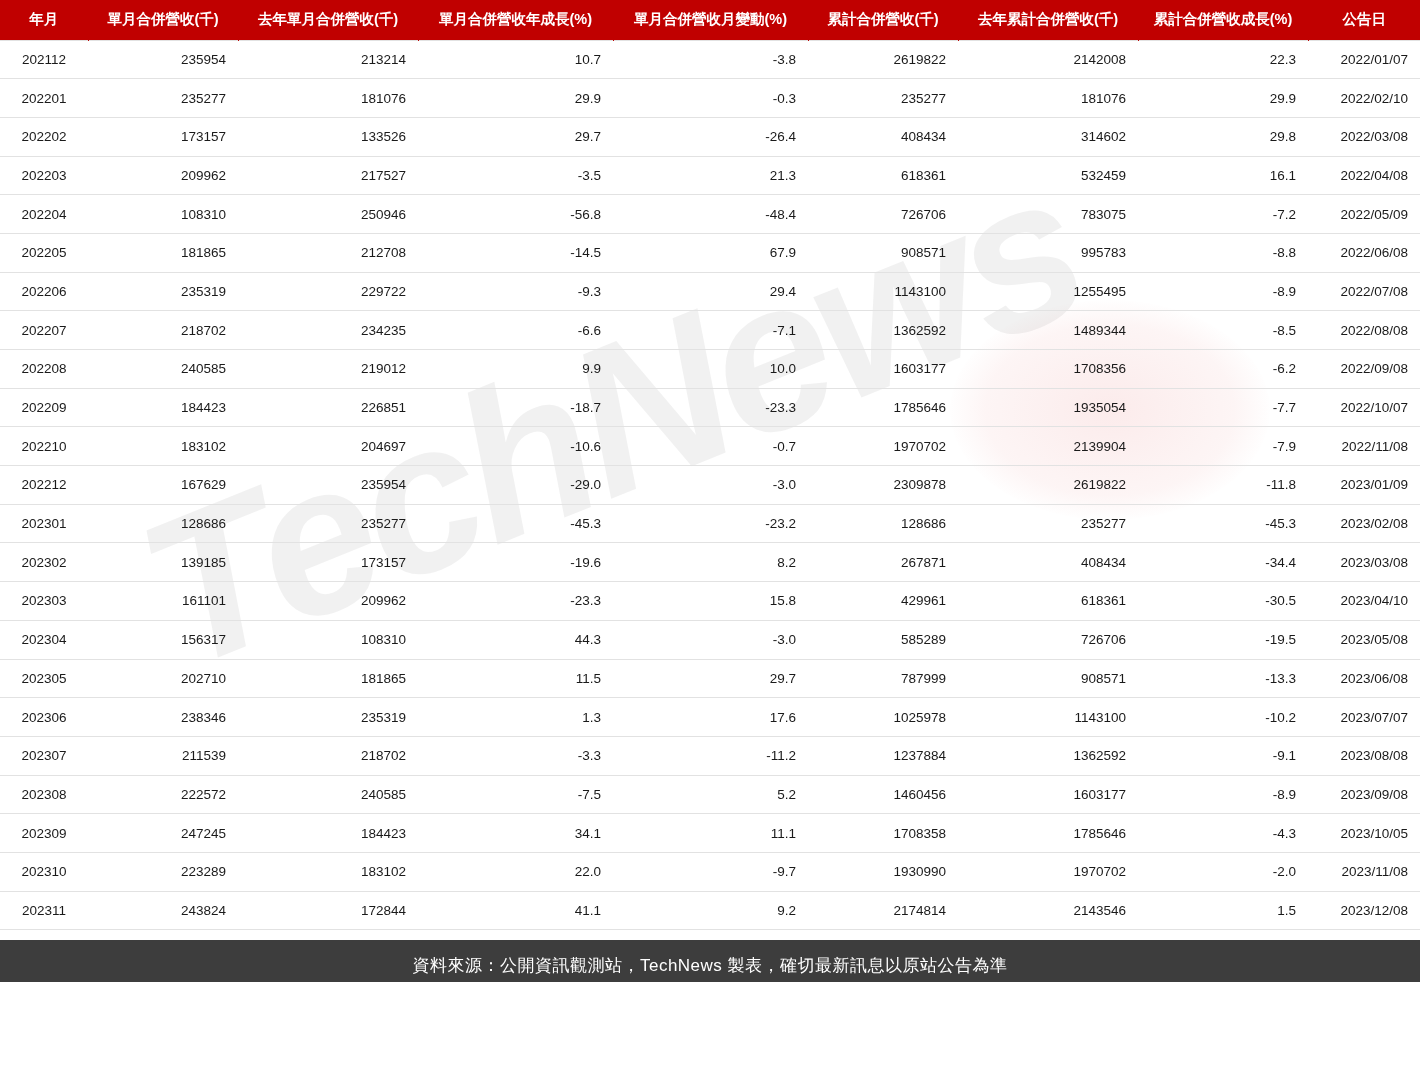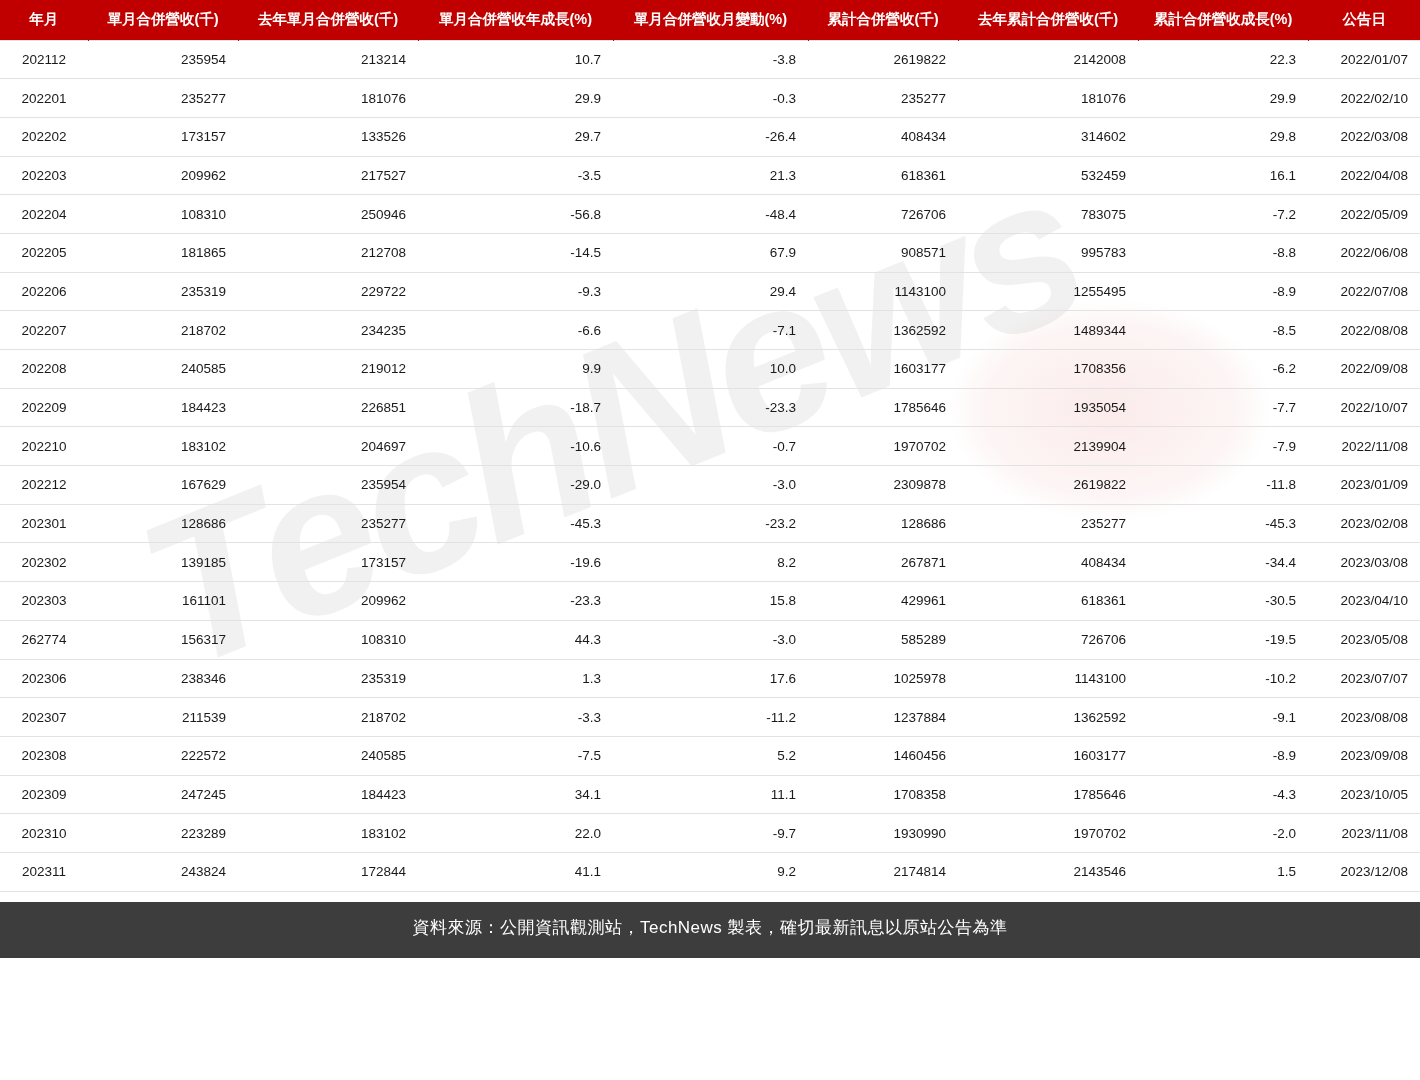--- a/index.html
+++ b/index.html
@@ -83,21 +83,21 @@
   tbody td.collast { text-align: right; }
   tbody tr:first-child td { border-top: 1px solid #e2e2e2; }
   #footer {
     position: relative;
     z-index: 10;
     background: #3d3d3d;
     color: #ffffff;
     text-align: center;
     font-size: 17px;
     line-height: 52px;
-    height: 56px;
+    height: 42px;
     width: 1420px;
     letter-spacing: 0.5px;
   }
   .spacer { height: 10px; }
 </style>
 </head>
 <body>
 
 <div id="wrap">
 
@@ -291,29 +291,40 @@
           <td class="col1">161101</td>
           <td class="col2">209962</td>
           <td class="col3">-23.3</td>
           <td class="col4">15.8</td>
           <td class="col5">429961</td>
           <td class="col6">618361</td>
           <td class="col7">-30.5</td>
           <td class="collast">2023/04/10</td>
         </tr>
         <tr>
-          <td class="col0">262774</td>
+          <td class="col0">202304</td>
           <td class="col1">156317</td>
           <td class="col2">108310</td>
           <td class="col3">44.3</td>
           <td class="col4">-3.0</td>
           <td class="col5">585289</td>
           <td class="col6">726706</td>
           <td class="col7">-19.5</td>
           <td class="collast">2023/05/08</td>
+        </tr>
+        <tr>
+          <td class="col0">202305</td>
+          <td class="col1">202710</td>
+          <td class="col2">181865</td>
+          <td class="col3">11.5</td>
+          <td class="col4">29.7</td>
+          <td class="col5">787999</td>
+          <td class="col6">908571</td>
+          <td class="col7">-13.3</td>
+          <td class="collast">2023/06/08</td>
         </tr>
         <tr>
           <td class="col0">202306</td>
           <td class="col1">238346</td>
           <td class="col2">235319</td>
           <td class="col3">1.3</td>
           <td class="col4">17.6</td>
           <td class="col5">1025978</td>
           <td class="col6">1143100</td>
           <td class="col7">-10.2</td>

